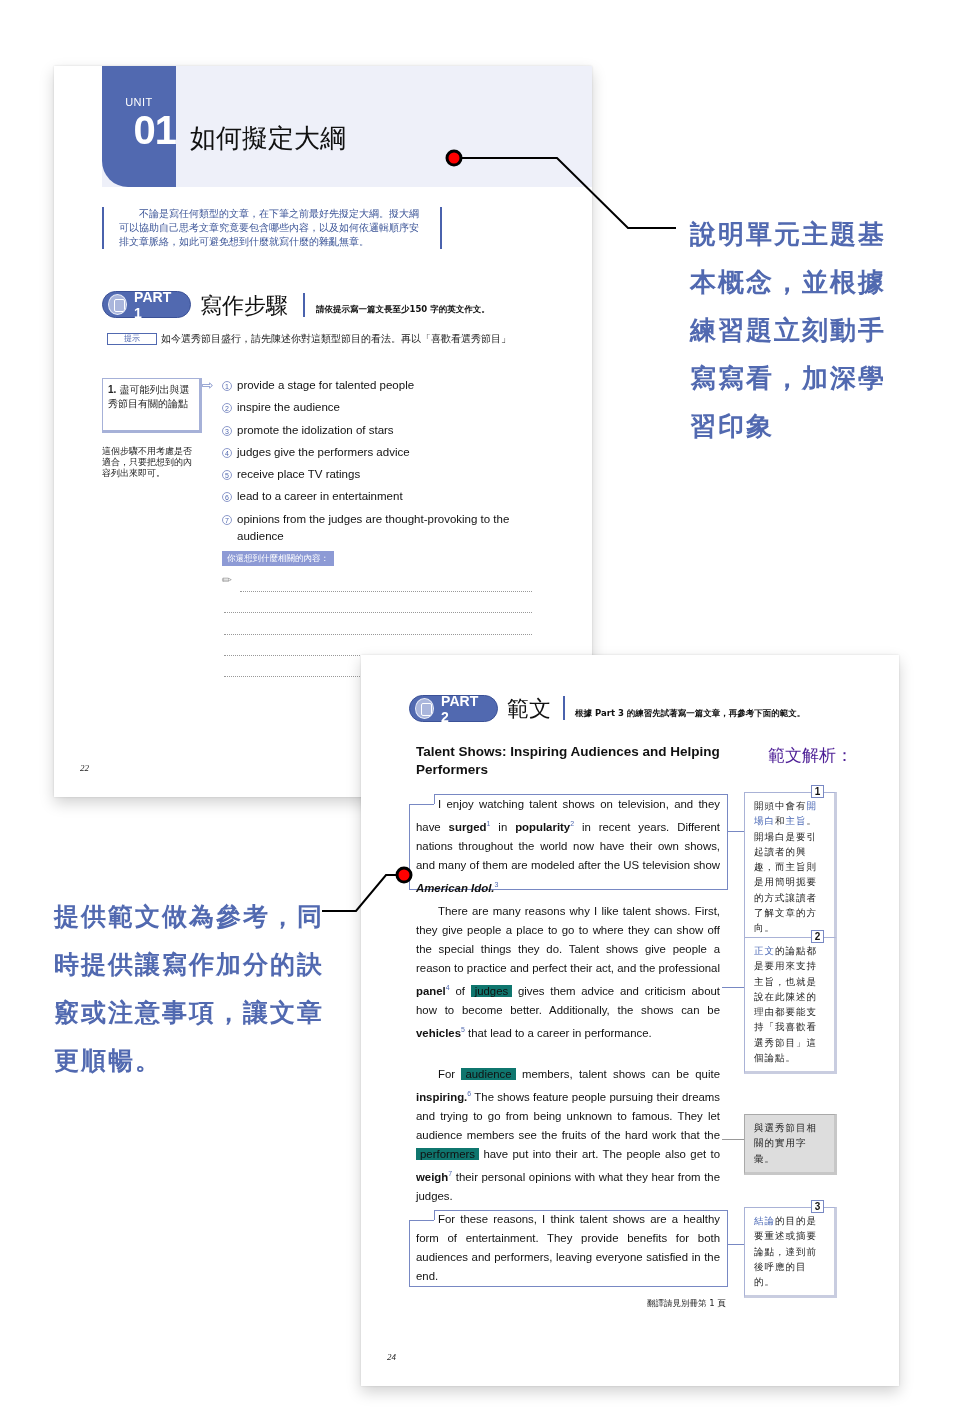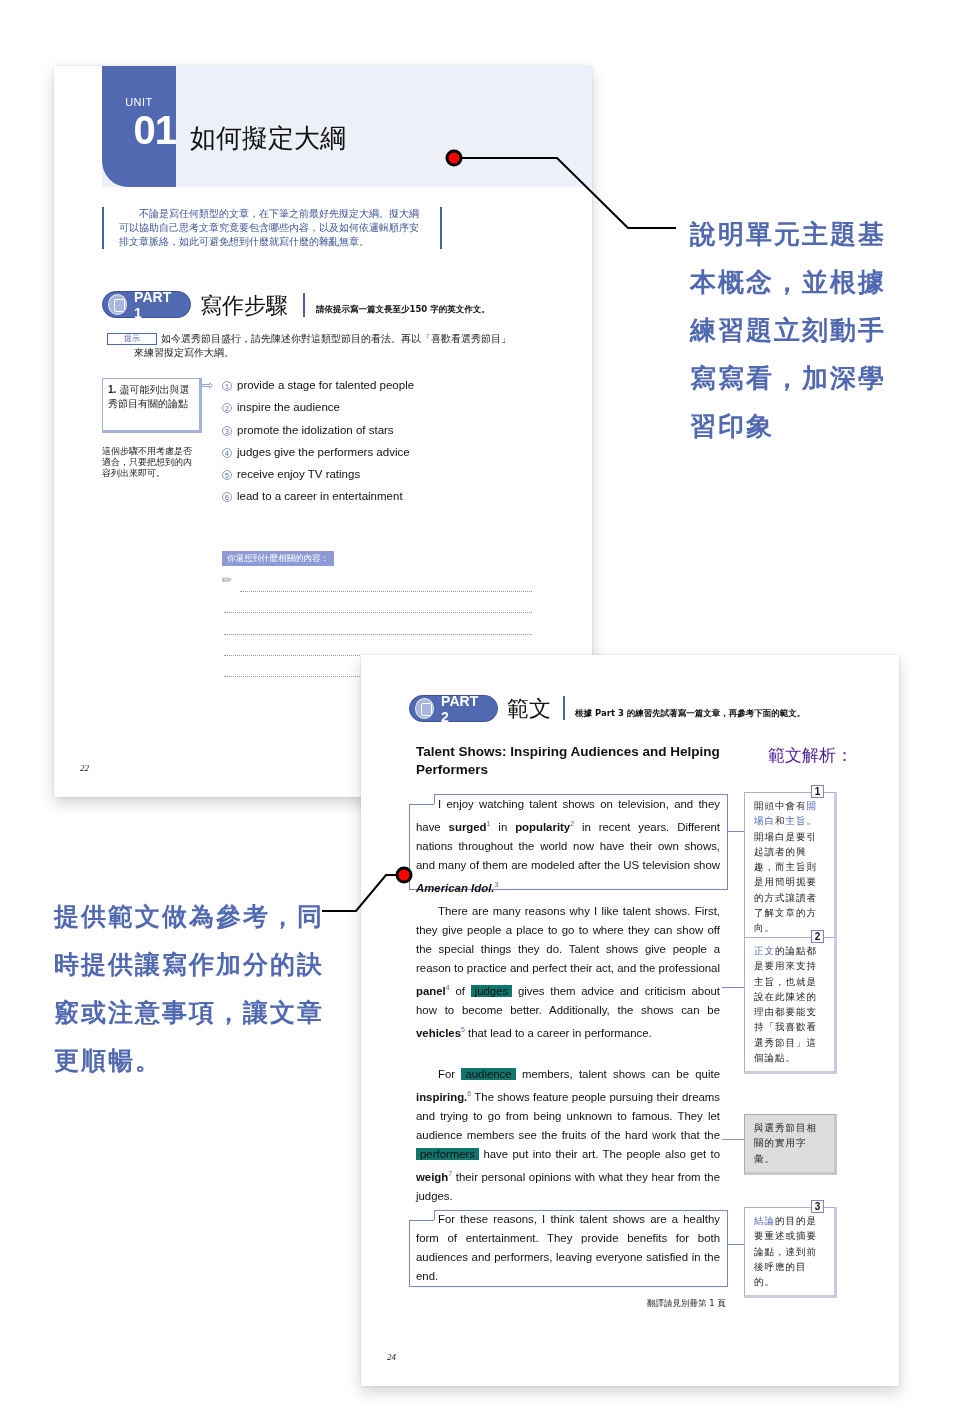--- a/index.html
+++ b/index.html
@@ -145,21 +145,20 @@
     <span>PART 1</span>
   </div>
   <div class="part-title part1-title">寫作步驟</div>
   <div class="part-divider part1-divider"></div>
   <div class="part-note part1-note">請依提示寫一篇文長至少150 字的英文作文。</div>
 
   <div class="hint-row">
     <div>
       <span class="hint-badge">提示</span><span>如今選秀節目盛行，請先陳述你對這類型節目的看法。再以「喜歡看選秀節目」</span>
     </div>
-    <div class="hint-line2">來練習擬定寫作大綱。</div>
   </div>
 
   <div class="step-box">
     <b>1.</b>
     <span>盡可能列出與選秀節目有關的論點</span>
   </div>
   <div class="step-tip">這個步驟不用考慮是否適合，只要把想到的內容列出來即可。</div>
 
   <div class="arrow-icon">⇨</div>
   <ul class="ideas">
@@ -174,25 +173,29 @@
     <li>
         <span class="num">3</span>
         <span>promote the idolization of stars</span>
       </li>
     <li>
         <span class="num">4</span>
         <span>judges give the performers advice</span>
       </li>
     <li>
         <span class="num">5</span>
-        <span>receive enjoy TV ratings</span>
+        <span>receive place TV ratings</span>
       </li>
     <li>
         <span class="num">6</span>
         <span>lead to a career in entertainment</span>
+      </li>
+    <li>
+        <span class="num">7</span>
+        <span>opinions from the judges are thought-provoking to the audience</span>
       </li>
   </ul>
 
   <div class="more-label">你還想到什麼相關的內容：</div>
   <div class="pencil-icon">✎</div>
   <div class="dotline" style="top:525px;left:186px;width:292px;"></div>
   <div class="dotline" style="top:546px;"></div>
   <div class="dotline" style="top:568px;"></div>
   <div class="dotline" style="top:589px;"></div>
   <div class="dotline" style="top:610px;"></div>

